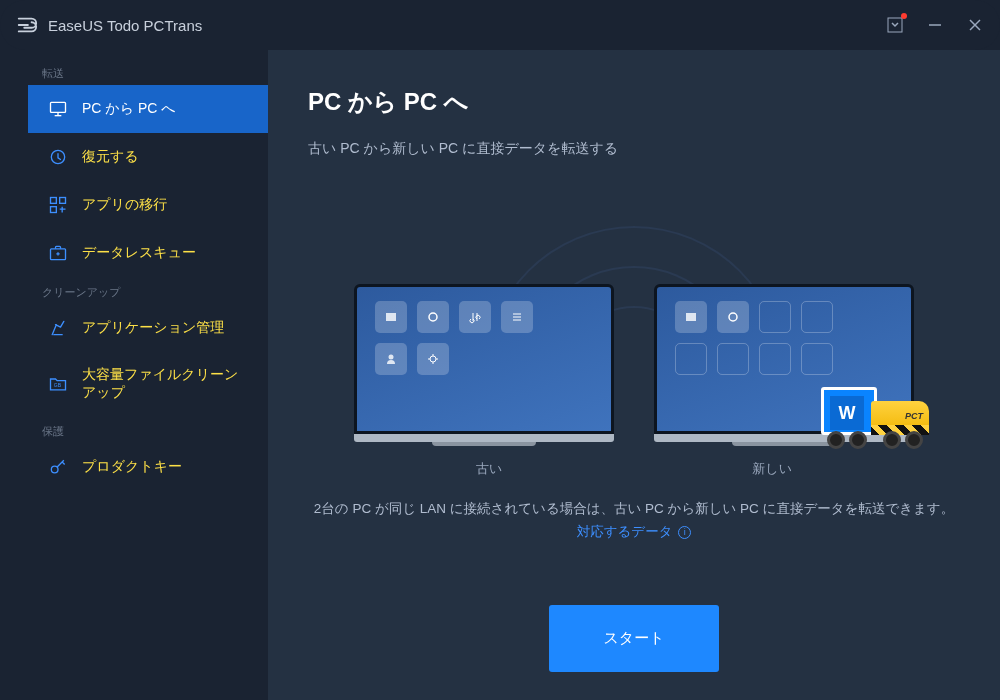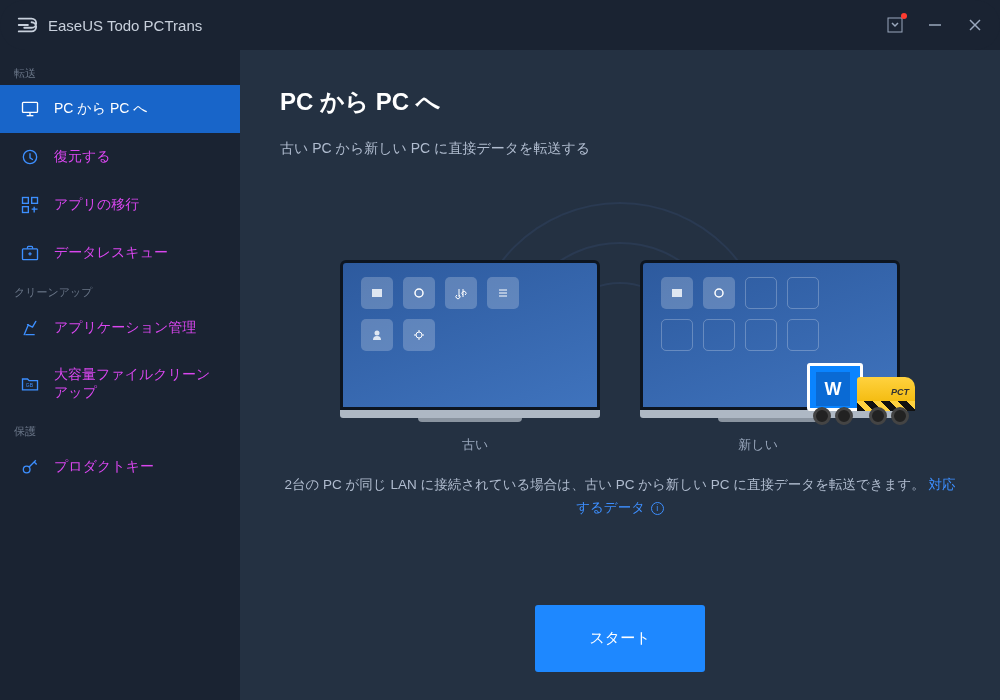--- a/index.html
+++ b/index.html
@@ -31,44 +31,45 @@
 .titlebar-controls { display: flex; gap: 22px; align-items: center; }
 .titlebar-btn { width: 18px; height: 18px; cursor: pointer; display:flex; align-items:center; justify-content:center; position:relative;}
 .notif-dot { position:absolute; top:-3px; right:-3px; width:6px; height:6px; background:#ff3b30; border-radius:50%; }
 
 .main { flex:1; display:flex; min-height:0; }
 .sidebar {
   width: 240px;
   background: #1a2332;
   display:flex; flex-direction:column;
   padding-top: 8px;
+  margin-left: 28px;
 }
 .section-label {
   font-size: 11px;
   color: #6a7688;
   padding: 8px 14px 4px;
 }
 .nav-item {
   display:flex; align-items:center; gap:14px;
   padding: 14px 20px;
-  color:#d946ef;
+  color:#fde047;
   cursor:pointer;
   font-size:14px;
 }
 .nav-item.active { background:#1865c9; color:#fff; }
 .nav-icon { width:20px; height:20px; display:flex; align-items:center; justify-content:center; flex:0 0 20px; }
 
 .content {
   flex:1;
   background:#243142;
   padding: 36px 40px 28px;
   display:flex; flex-direction:column;
 }
 .content h1 { font-size:24px; font-weight:600; color:#fff; margin-bottom:22px; }
-.subtitle { font-size:14px; color:#b0bccf; margin-bottom:24px; }
+.subtitle { font-size:14px; color:#b0bccf; margin-bottom:48px; }
 .illustration {
   flex:0 0 auto;
   height:240px;
   display:flex; align-items:flex-end; justify-content:center; gap:40px;
   position:relative;
   margin-bottom:14px;
 }
 .arcs { position:absolute; left:50%; top:50%; transform:translate(-50%,-50%); pointer-events:none;}
 .arc { position:absolute; border:2px solid #2a3a52; border-bottom:none; border-radius:50% 50% 0 0 / 100% 100% 0 0; left:50%; transform:translateX(-50%);}
 .laptop { width:260px; }

